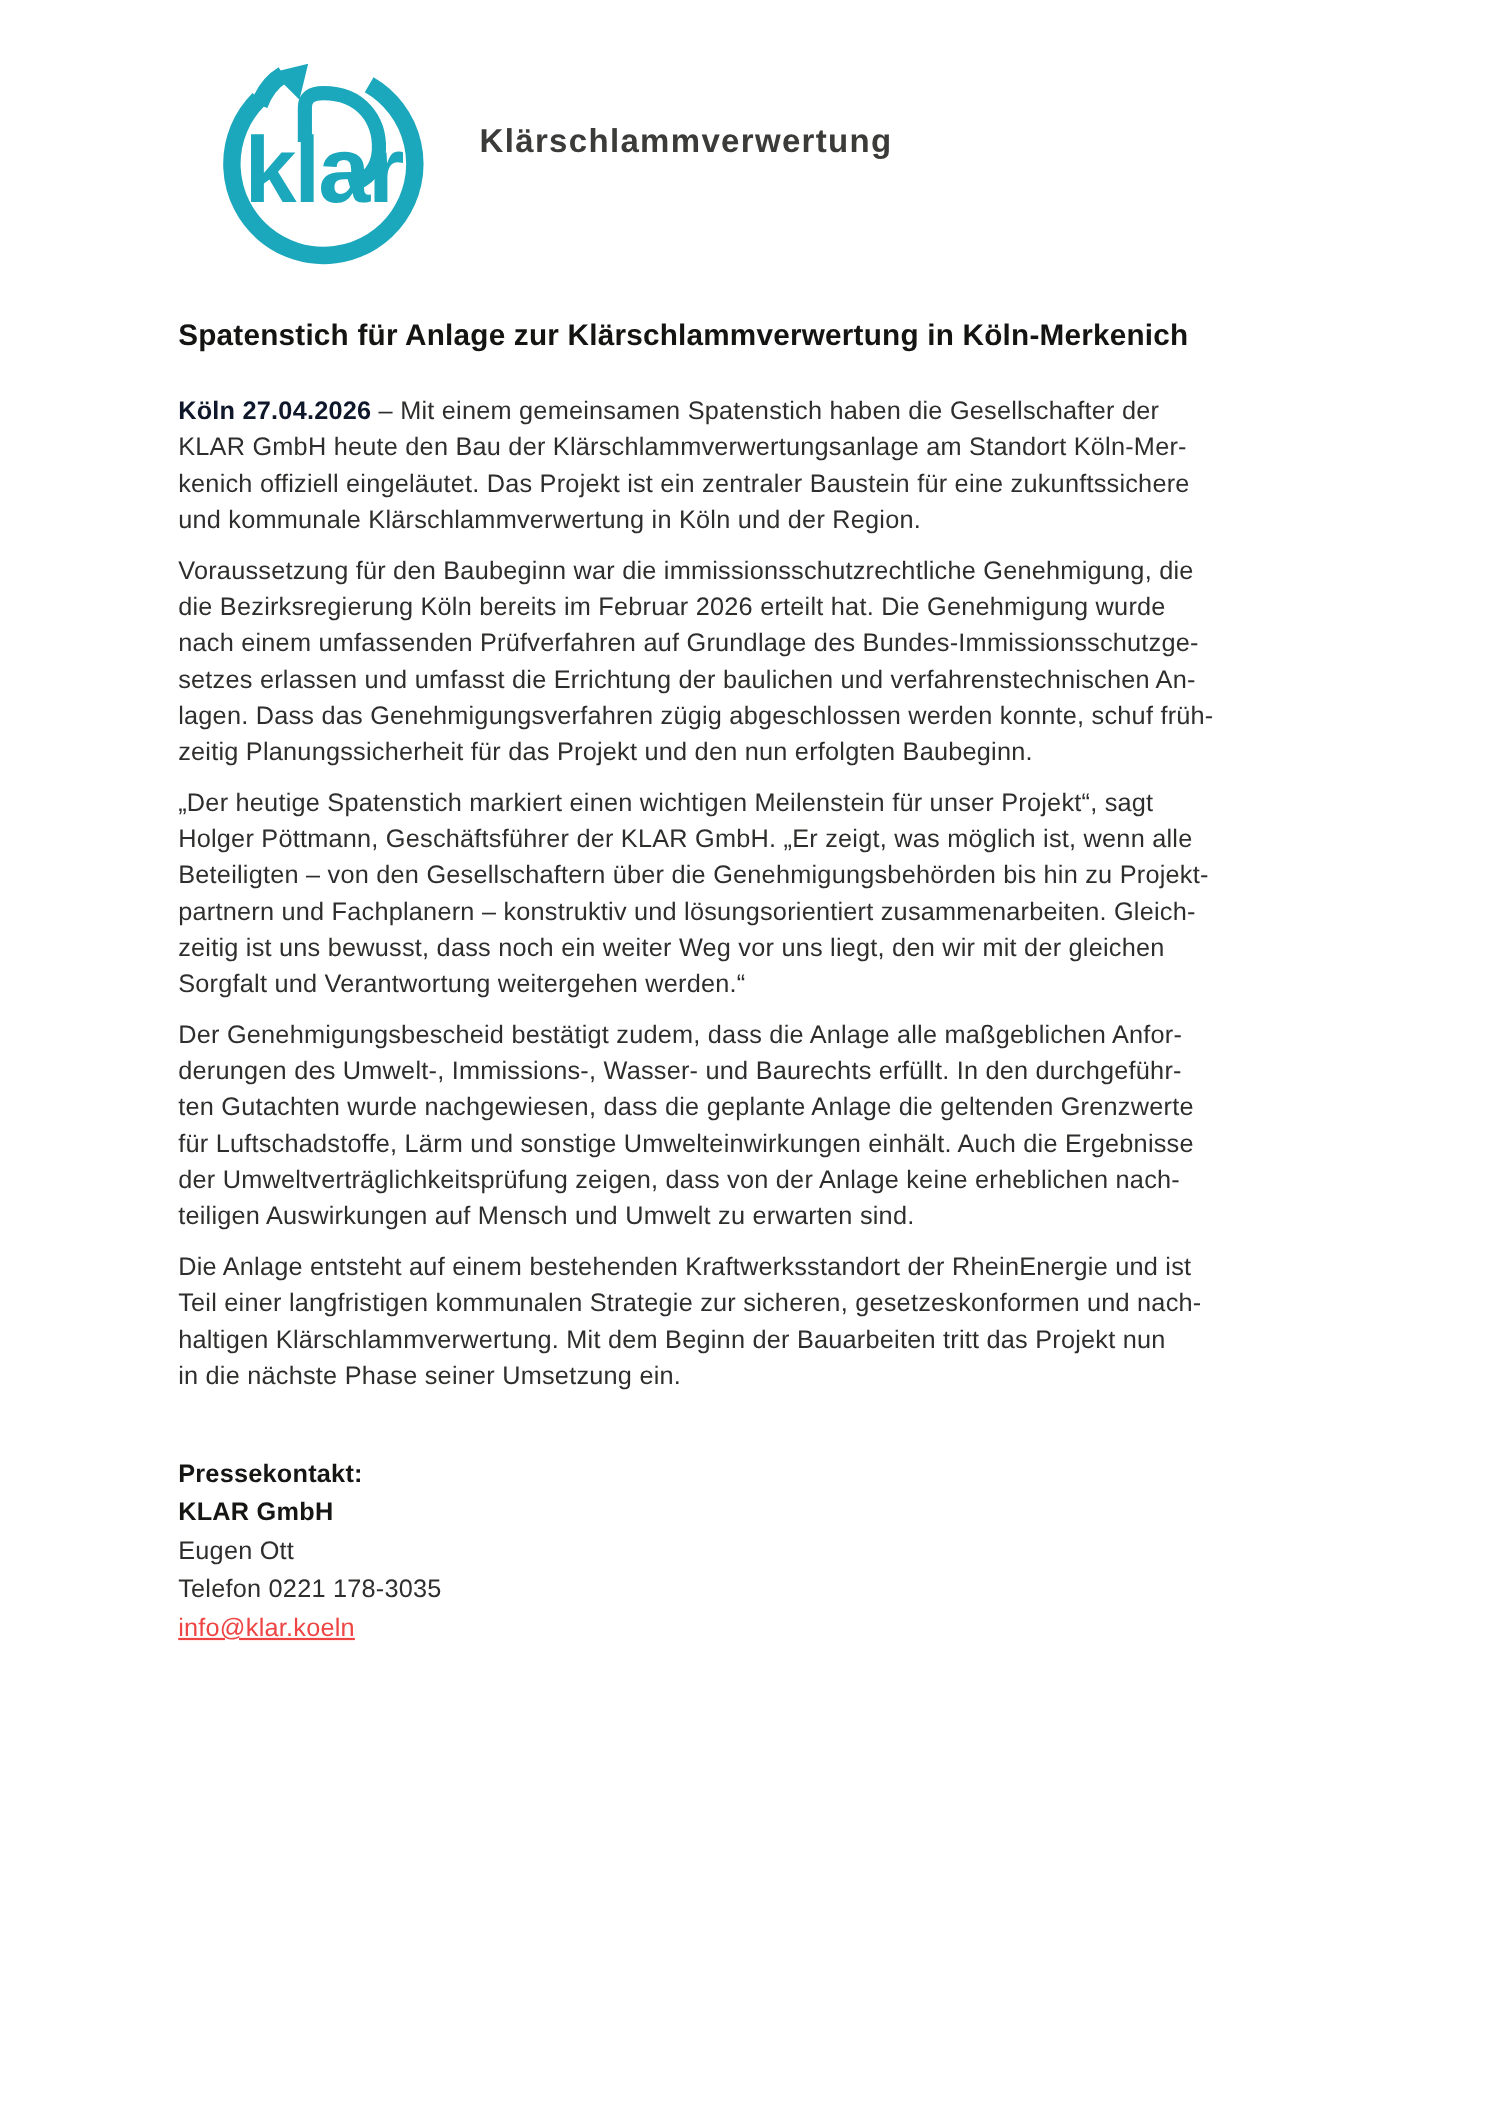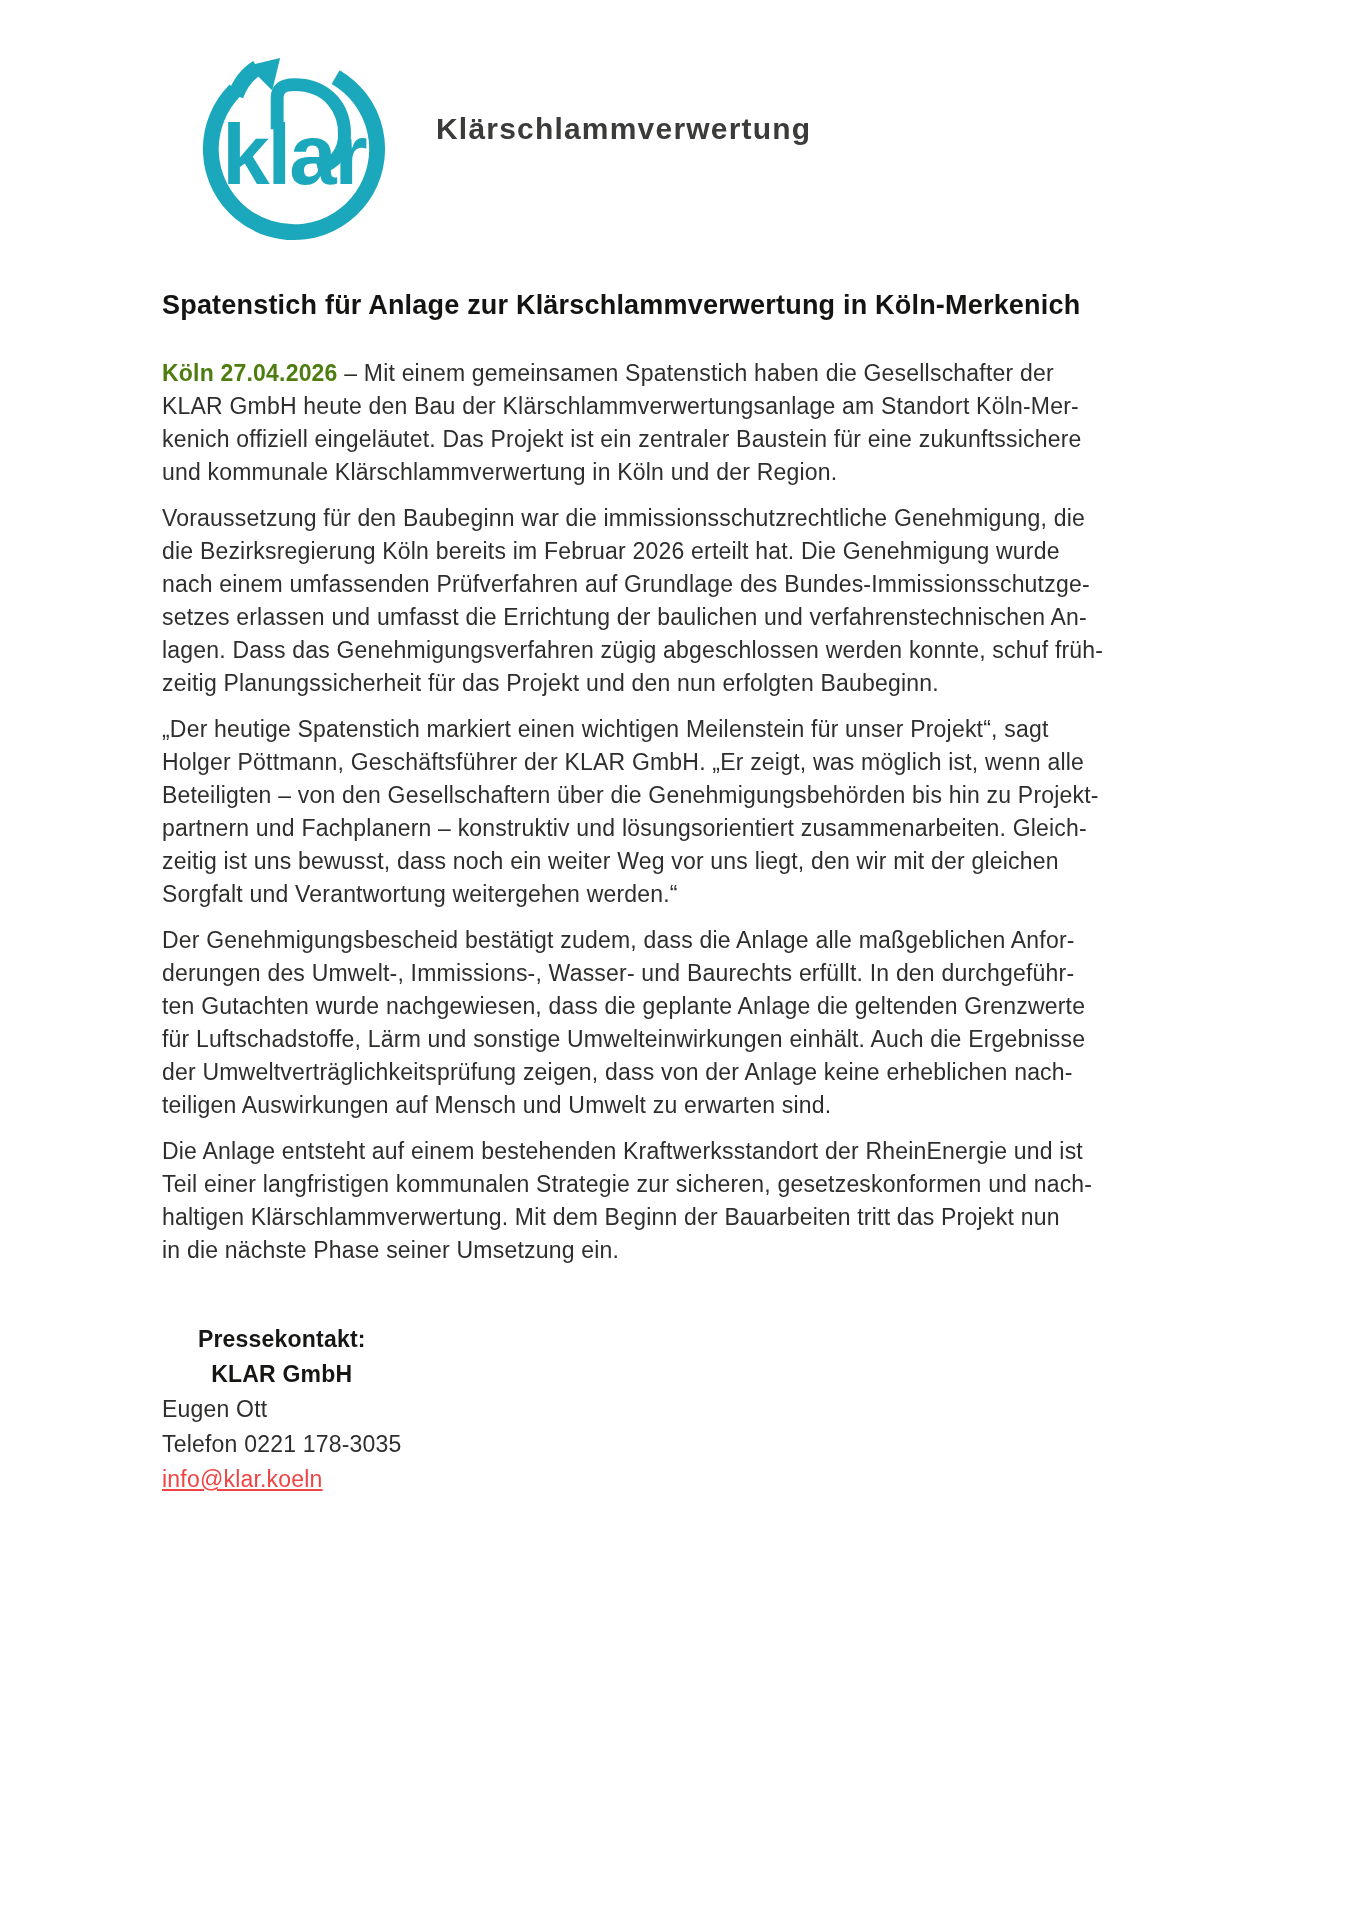--- a/index.html
+++ b/index.html
@@ -32,24 +32,24 @@
     color: #141413; white-space: nowrap;
   }
   
   .content { position: absolute; left: 162px; top: 357px; width: 1080px; }
   .para {
     margin: 0 0 13px 0;
     font-size: 23px; line-height: 33px; letter-spacing: 0.2px;
     color: #2e2e2d;
     white-space: pre-line;
   }
-  .para strong { color: #4d7c0f; }
+  .para strong { color: #0f172a; }
   
   .contact { position: absolute; left: 162px; top: 1322px; font-size: 23px; line-height: 35px; letter-spacing: 0.2px; }
-  .contact .bold { font-weight: bold; color: #161615; text-align: center; }
+  .contact .bold { font-weight: bold; color: #161615; }
   .email-link { color: #ef4444; text-decoration: underline; cursor: pointer; }
   
   .page-num { position: absolute; left: 1152px; top: 1808px; font-size: 17px; color: #1e1e1e; }
 </style>
 </head>
 <body>
 
 <div class="page">
 
   <div class="logo-block">

